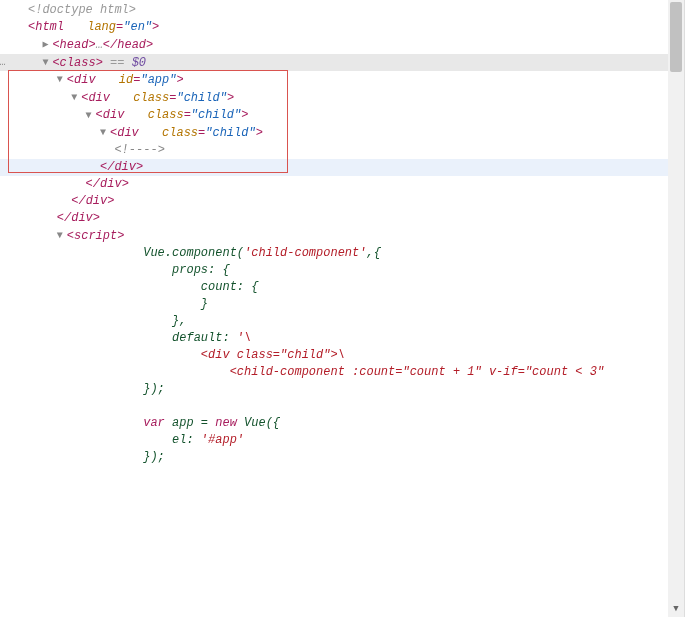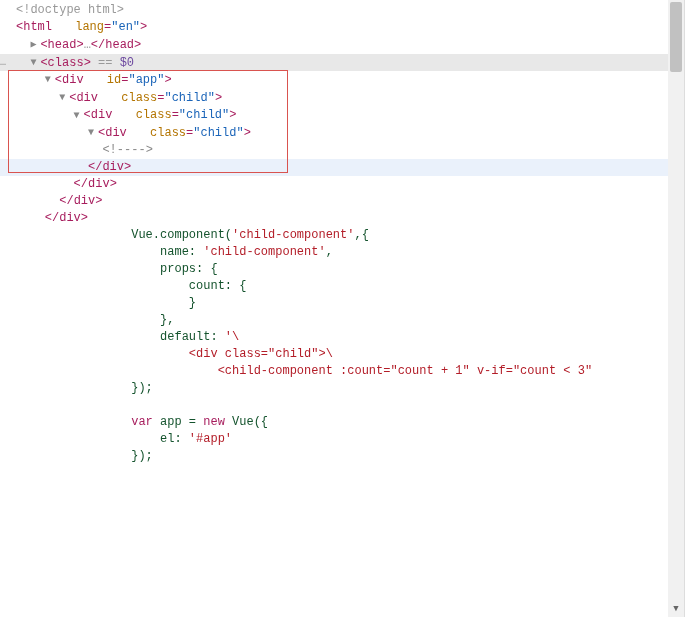--- a/index.html
+++ b/index.html
@@ -38,22 +38,23 @@
   }
   .scroll-up { top: 0; }
   .scroll-down { bottom: 0; }
   .code-area {
     padding: 2px 0 2px 0;
     width: calc(100% - 16px);
     line-height: 17px;
   }
   .line {
     white-space: pre;
-    padding-left: 16px;
+    padding-left: 28px;
     position: relative;
+    font-style: italic;
   }
   .line.highlight-body {
     background: #e8e8e8;
   }
   .line.highlight-row {
     background: #eaf1fb;
   }
   .arrow {
     display: inline-block;
     width: 10px;
@@ -111,23 +112,23 @@
     <div class="line">        <span class="arrow down"></span><span class="t-tag">&lt;<span>div</span> <span class="t-attr">class</span>=<span class="t-str">"child"</span>&gt;</span></div>
     <div class="line">          <span class="arrow down"></span><span class="t-tag">&lt;<span>div</span> <span class="t-attr">class</span>=<span class="t-str">"child"</span>&gt;</span></div>
 
     <div class="line">            <span class="t-cm">&lt;!----&gt;</span></div>
 
     <div class="line highlight-row">          <span class="t-tag">&lt;/<span>div</span>&gt;</span></div>
     <div class="line">        <span class="t-tag">&lt;/<span>div</span>&gt;</span></div>
     <div class="line">      <span class="t-tag">&lt;/<span>div</span>&gt;</span></div>
     <div class="line">    <span class="t-tag">&lt;/<span>div</span>&gt;</span></div>
 
+    <div class="line">    <span class="arrow down"></span><span class="t-tag">&lt;<span>script</span>&gt;</span></div>
 
     <div class="line">                <span class="t-txt">Vue.component(</span><span class="t-red">'child-component'</span><span class="t-txt">,{</span></div>
-    <div class="line">                    <span class="t-txt">name: </span><span class="t-red">'child-component'</span><span class="t-txt">,</span></div>
     <div class="line">                    <span class="t-txt">props: {</span></div>
     <div class="line">                        <span class="t-txt">count: {</span></div>
     <div class="line">                        <span class="t-txt">}</span></div>
     <div class="line">                    <span class="t-txt">},</span></div>
     <div class="line">                    <span class="t-txt">default: </span><span class="t-red">'\</span></div>
     <div class="line">                        <span class="t-red">&lt;div class="child"&gt;\</span></div>
     <div class="line">                            <span class="t-red">&lt;child-component :count="count + 1" v-if="count &lt; 3"</span></div>
     <div class="line">                <span class="t-txt">});</span></div>
     <div class="line"> </div>
     <div class="line">                <span class="t-kw">var</span><span class="t-txt"> app = </span><span class="t-kw">new</span><span class="t-txt"> Vue({</span></div>

